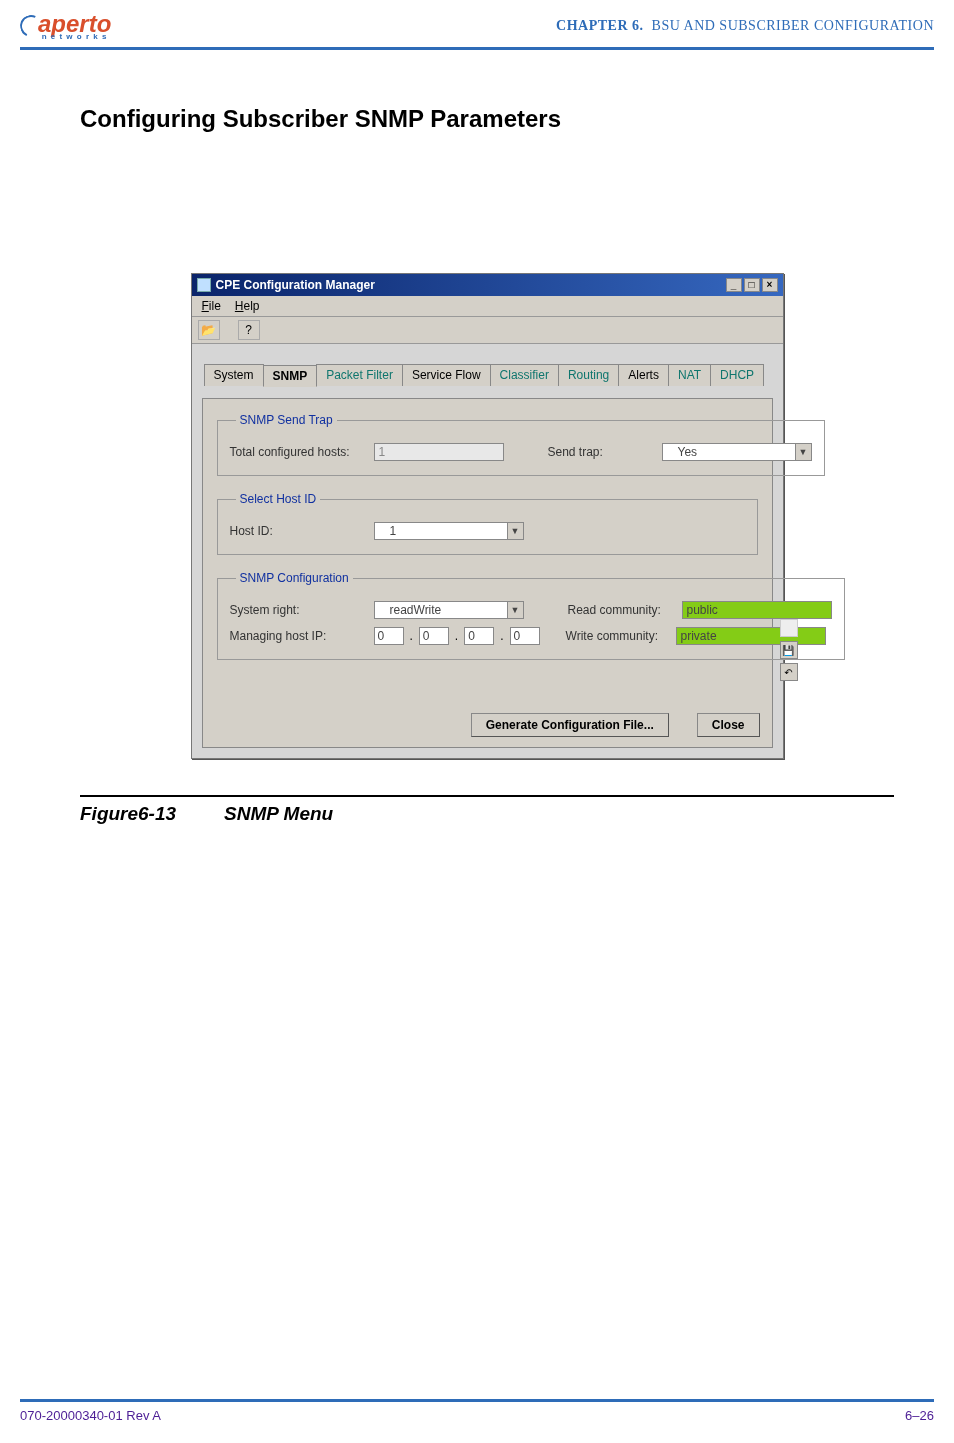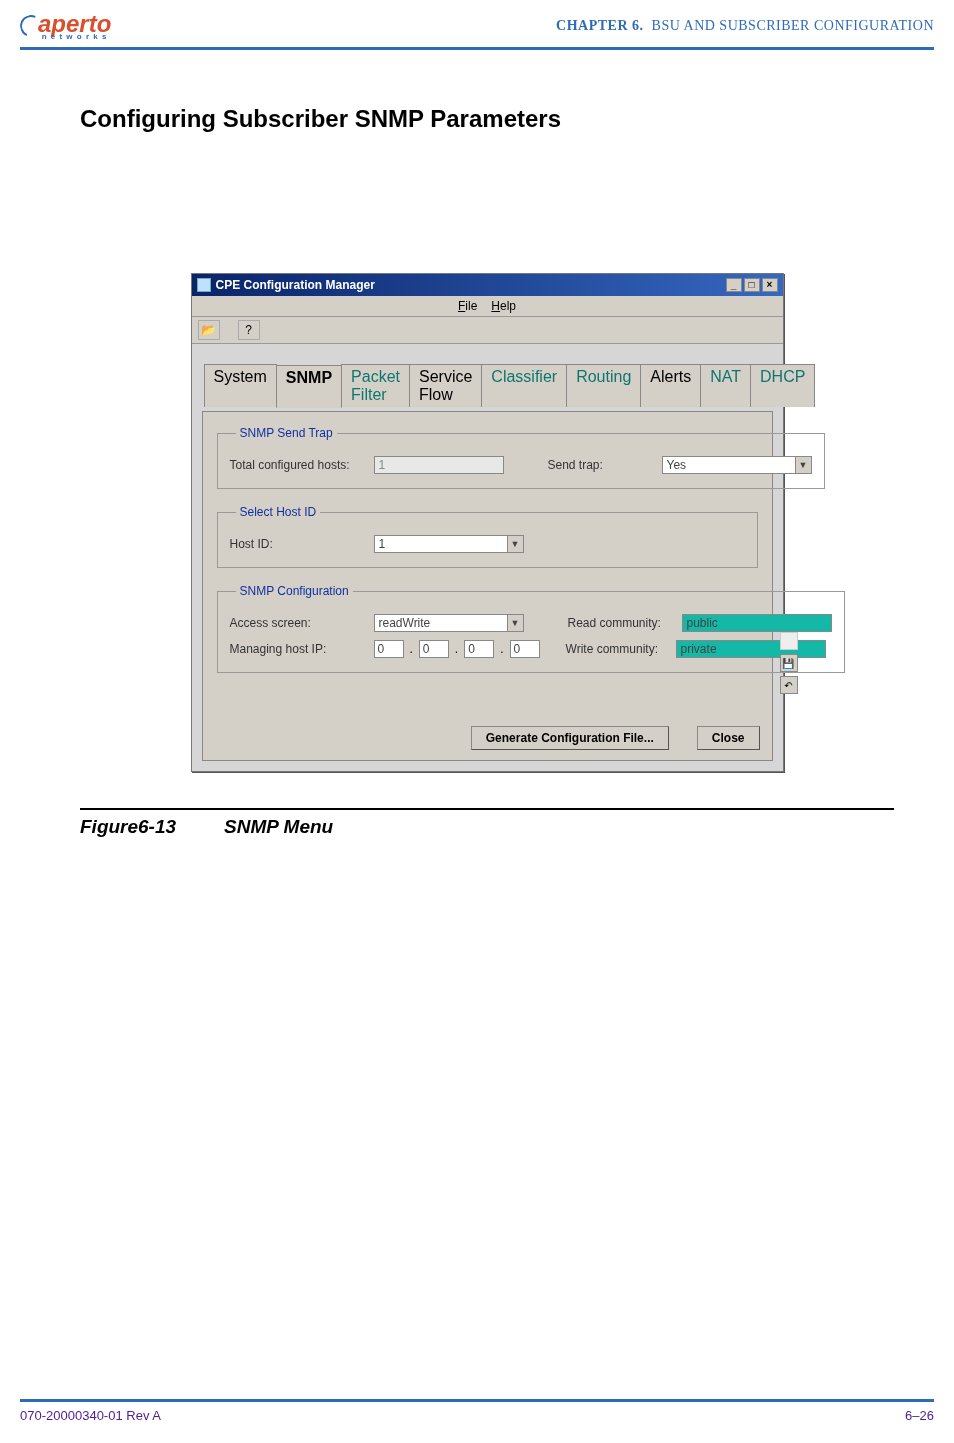--- a/index.html
+++ b/index.html
@@ -104,34 +104,34 @@
       width:14px;height:14px;background:#c0e0ff;border:1px solid #7aa;
     }
     .win-buttons { display:flex; gap:2px; }
     .win-btn {
       width:16px;height:14px;background:#d4d0c8;border:1px solid #888;
       display:flex;align-items:center;justify-content:center;
       font-size:10px;line-height:1;color:#000;font-weight:bold;
     }
     .menubar {
       background:#d4d0c8;padding:3px 10px;display:flex;gap:14px;
-      border-bottom:1px solid #999;font-size:12px;justify-content:center;
+      border-bottom:1px solid #999;font-size:12px;
     }
     .menubar span u { text-decoration: underline; }
     .toolbar {
       background:#d4d0c8;padding:3px 6px;display:flex;gap:6px;
       border-bottom:1px solid #999;align-items:center;
     }
     .tool-btn {
       width:22px;height:20px;background:#d4d0c8;border:1px solid #aaa;
       display:flex;align-items:center;justify-content:center;font-size:12px;
     }
     .tool-sep { width:6px; }
     .tabstrip {
-      display:flex;margin:20px 0 4px 12px;font-size:16px;
+      display:flex;margin:20px 0 12px 12px;font-size:12px;
     }
     .tab, .tab-disabled {
       padding:3px 9px 3px 9px;border:1px solid #888;border-bottom:none;
       background:#d4d0c8;margin-right:-1px;position:relative;
     }
     .tab-active {
       background:#d4d0c8;font-weight:bold;top:1px;border-bottom:1px solid #d4d0c8;z-index:2;
     }
     .tab-disabled { color:#0f766e; }
     .tab-panel {
@@ -142,30 +142,30 @@
       border:1px solid #999;margin-bottom:16px;padding:16px 12px 14px 12px;
       position:relative;
     }
     fieldset.group legend {
       color:#1030a0;font-size:12px;padding:0 4px;margin-left:6px;
     }
     .row { display:flex;align-items:center;gap:4px;flex-wrap:nowrap; }
     .lbl { color:#333;font-size:12px;min-width:140px; }
     .lbl2 { color:#333;font-size:12px;min-width:110px;margin-left:40px; }
     .textfield {
-      background:#14b8a6;border:1px solid #888;height:18px;padding:1px 4px;
+      background:#84cc16;border:1px solid #888;height:18px;padding:1px 4px;
       font-size:12px;color:#444;
     }
     .textfield.small { width:130px; }
     .textfield.med { width:150px; }
     .textfield.disabled { background:#e8e8e8;color:#888; }
     .combo {
       background:#fff;border:1px solid #888;height:18px;width:150px;
       display:flex;align-items:center;justify-content:space-between;
-      padding-left:4px;font-size:12px;color:#444;
+      padding-left:15px;font-size:12px;color:#444;
     }
     .combo .arrow {
       width:16px;height:100%;background:#d4d0c8;border-left:1px solid #888;
       display:flex;align-items:center;justify-content:center;font-size:9px;
     }
     .ip-octet {
       background:#fff;border:1px solid #888;height:18px;width:30px;padding:1px 3px;font-size:12px;color:#444;
     }
     .dot { padding:0 2px; }
     .side-icons {
@@ -272,21 +272,21 @@
           <div class="combo">
             <span>1</span>
             <span class="arrow">▼</span>
           </div>
         </div>
       </fieldset>
 
       <fieldset class="group">
         <legend>SNMP Configuration</legend>
         <div class="row" style="margin-bottom:8px;">
-          <span class="lbl">Access screen:</span>
+          <span class="lbl">System right:</span>
           <div class="combo">
             <span>readWrite</span>
             <span class="arrow">▼</span>
           </div>
           <span class="lbl2">Read community:</span>
           <div class="textfield med">public</div>
         </div>
         <div class="row">
           <span class="lbl">Managing host IP:</span>
           <div class="ip-octet">0</div>

